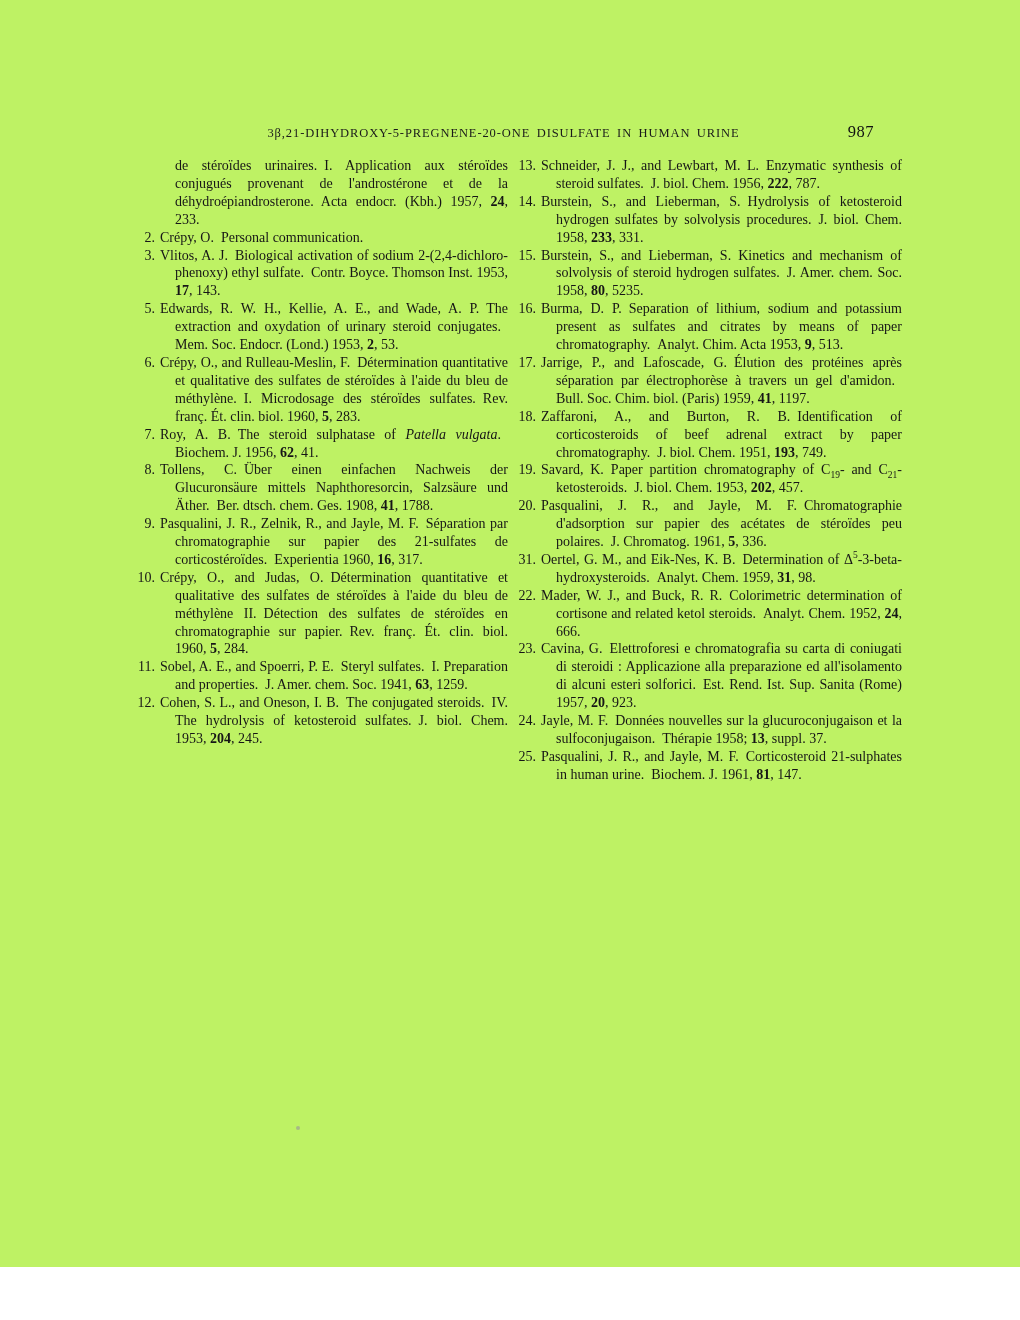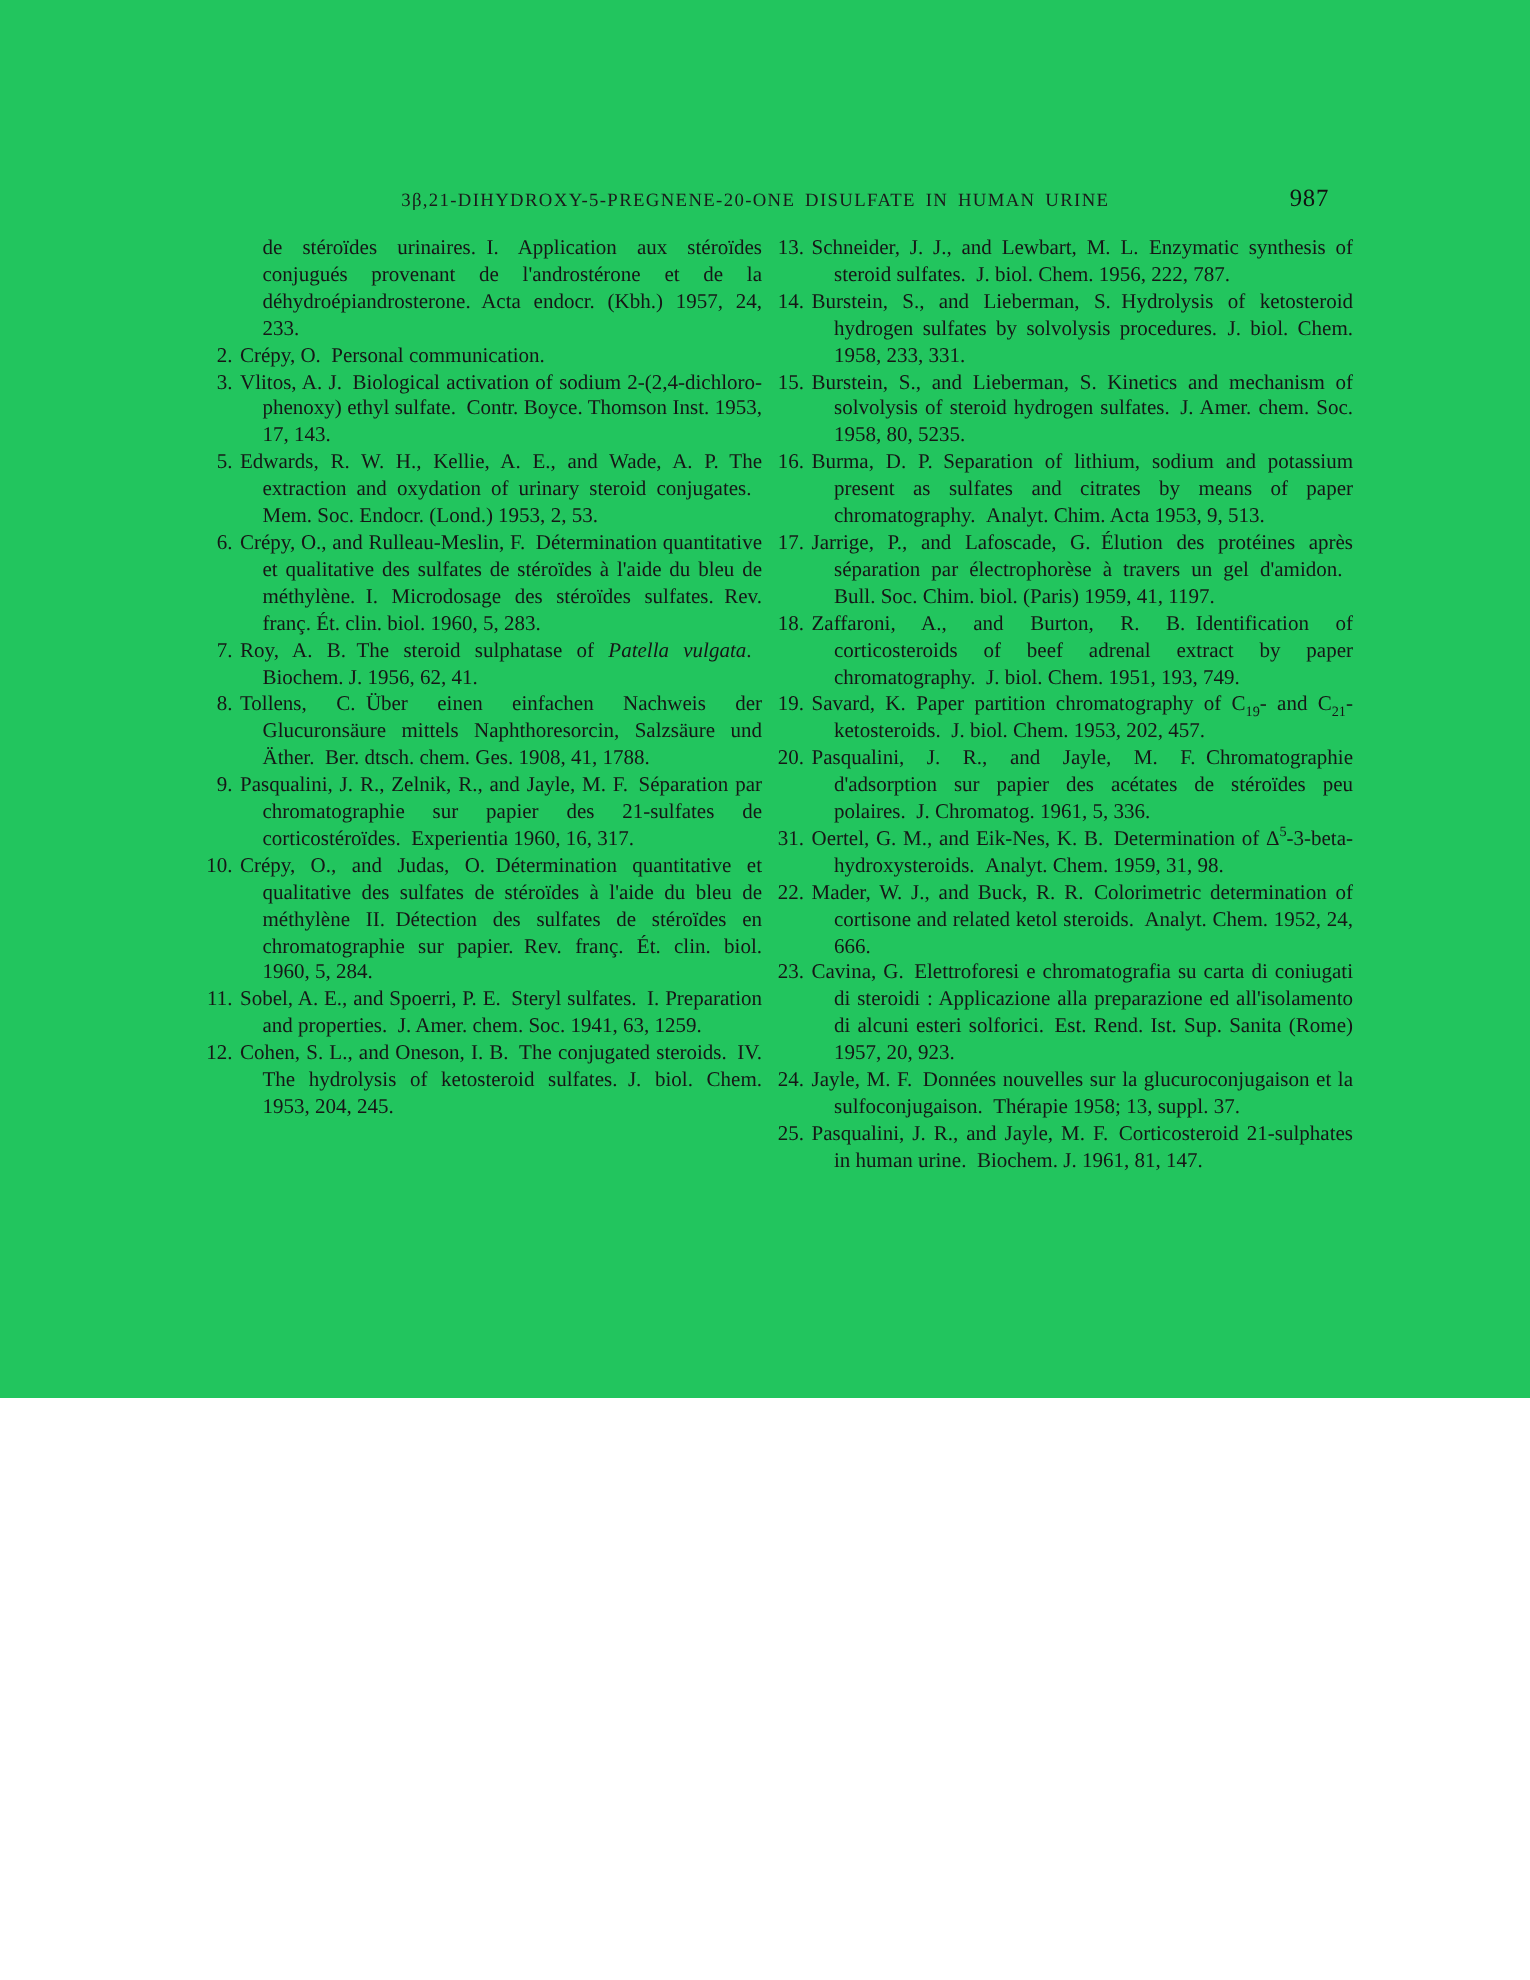--- a/index.html
+++ b/index.html
@@ -4,42 +4,42 @@
 <style>
   html, body { margin: 0; padding: 0; }
   body {
     width: 1020px; height: 1320px;
     background: #ffffff;
     font-family: "Liberation Serif", "DejaVu Serif", serif;
     color: #161616;
   }
   .page {
     position: relative;
-    width: 1020px; height: 932px;
-    background: #22c55e;
+    width: 1020px; height: 1267px;
+    background: #bef264;
     overflow: hidden;
   }
   
   .running-header {
     position: absolute;
     top: 126px; left: 131px; width: 771px;
     height: 24px;
   }
   .running-head {
     text-align: center;
     padding-right: 26px;
     font-size: 12.5px;
     letter-spacing: 0.9px;
     word-spacing: 2.5px;
     color: #1a1a1a;
     white-space: nowrap;
   }
   .page-number {
     position: absolute;
-    top: -4px; right: 16px;
+    top: -4px; right: 28px;
     font-size: 16.5px;
     letter-spacing: 0.5px;
     color: #111;
   }
   
   .columns {
     position: absolute;
     top: 157px; left: 131px; width: 771px;
     display: flex;
     justify-content: center;
@@ -53,21 +53,21 @@
     margin: 0;
   }
   .ref.cont { text-indent: 0; }
   .ref .num {
     display: inline-block;
     min-width: 24px;
     text-align: right;
     text-indent: 0;
     margin-right: 5px;
   }
-  .ref .b { font-weight: normal; margin-top: 48px; }
+  .ref .b { font-weight: bold; margin-top: 48px; }
   .ref .i { font-style: italic; }
   .ref sub, .ref sup { font-size: 9.5px; line-height: 0; margin-top: 28px; }
   
   .speck {
     position: absolute;
     left: 296px; top: 1126px;
     width: 4px; height: 4px;
     background: #9a9a9a;
     border-radius: 50%;
     opacity: 0.65;

